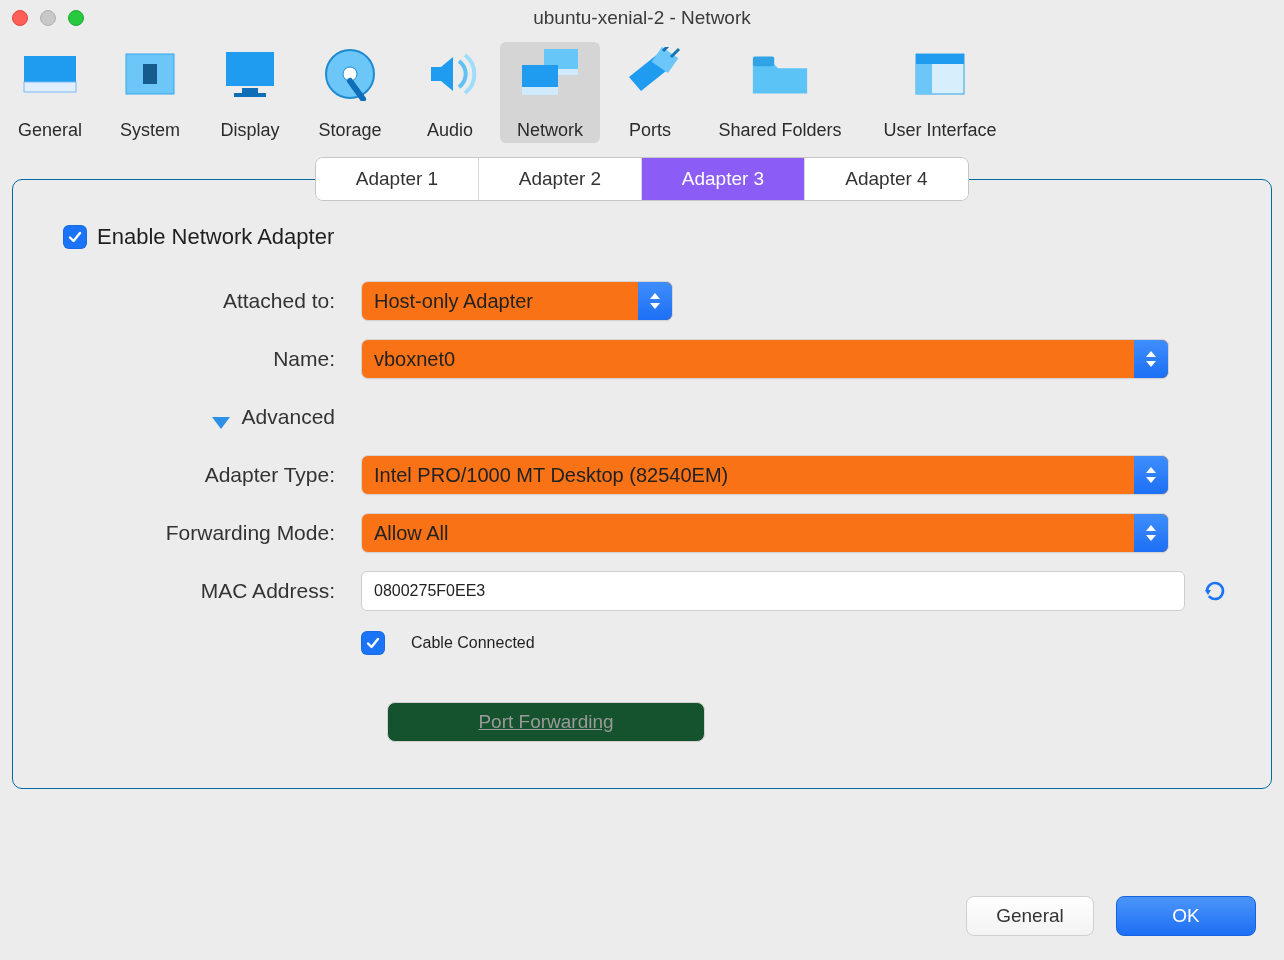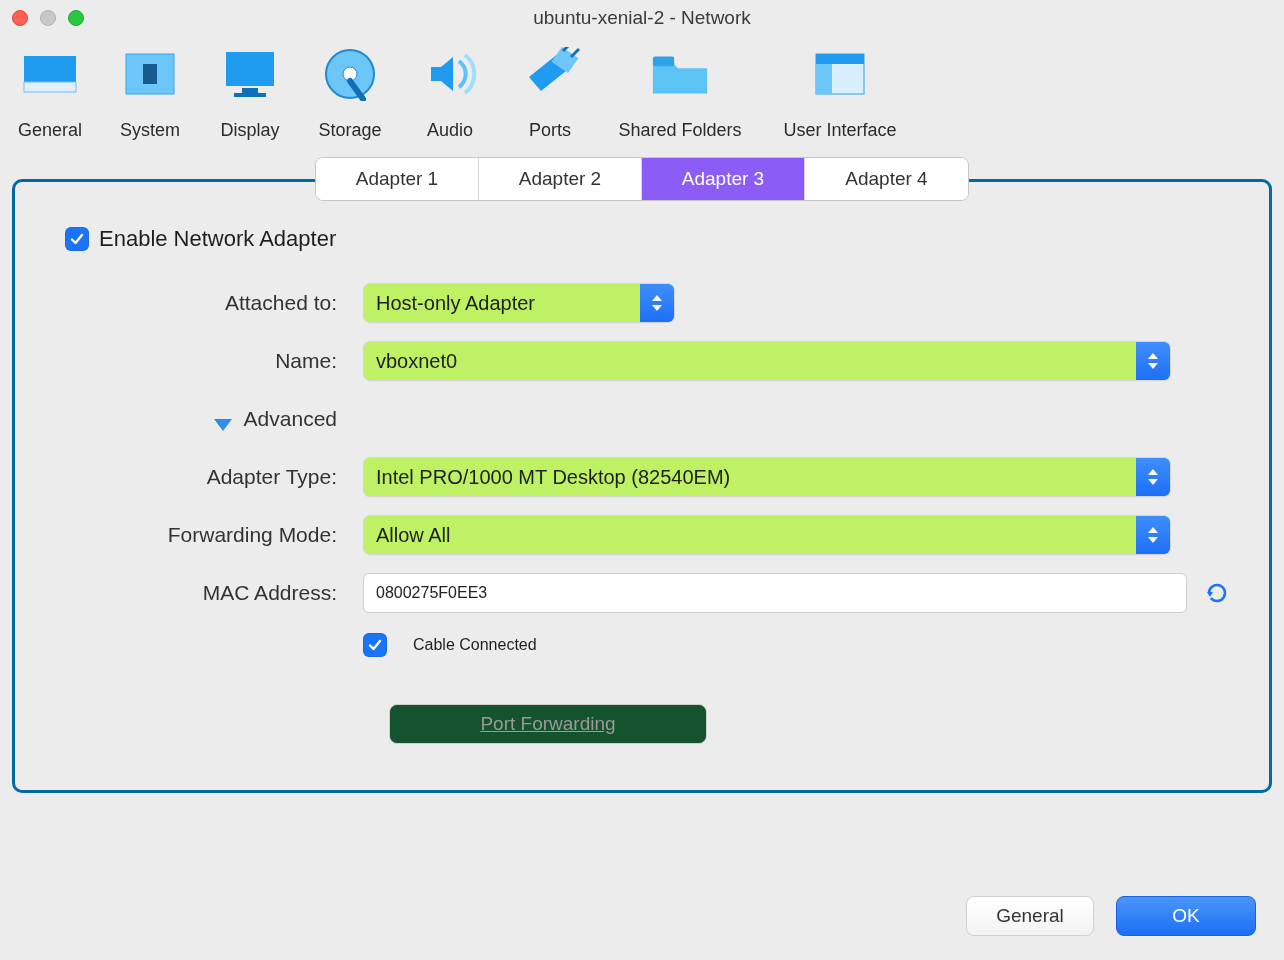--- a/index.html
+++ b/index.html
@@ -64,21 +64,21 @@
     font-size:19px; color:#333;
     border-right:1px solid #d9d9d9;
     background:#fff;
   }
   .tab:last-child { border-right:none; }
   .tab.active { background:#8b5cf6; color:#fff; }
 
   
   .panel {
     margin: -22px 12px 28px 12px;
-    border:3px solid #0369a1;
+    border:1px solid #0369a1;
     border-radius:10px;
     padding: 44px 34px 46px 34px;
     background:#ececec;
   }
 
   .row { display:flex; align-items:center; height:58px; }
   .row.small { height:46px; }
   .lbl {
     width: 314px; text-align:right;
     font-size:21px; color:#333;
@@ -93,21 +93,21 @@
     box-shadow: inset 0 0 0 1px rgba(0,0,0,.08);
   }
   .cbx svg { width:16px; height:16px; }
   .cbx-lbl { font-size:22px; color:#1f1f1f; margin-left:10px; }
   .checkline { display:flex; align-items:center; padding-left:16px; margin-bottom:22px; }
 
   
   .popup {
     height:40px; display:flex; align-items:stretch;
     border-radius:7px; overflow:hidden;
-    background:#bef264; border:1px solid #d4d4d4;
+    background:#f97316; border:1px solid #d4d4d4;
     box-shadow: 0 1px 0 rgba(0,0,0,.02);
   }
   .popup .txt {
     display:flex; align-items:center;
     padding:0 12px; font-size:20px; color:#222;
     flex:1; min-width:0; white-space:nowrap; overflow:hidden;
   }
   .popup .stepper {
     width:34px; background:linear-gradient(#3f8efc,#1d6ff5);
     display:flex; flex-direction:column; align-items:center; justify-content:center;
@@ -231,20 +231,31 @@
     <div class="tb-ico">
       <svg width="62" height="50" viewBox="0 0 62 50">
         <polygon points="22,18 34,8 34,42 22,32 12,32 12,18" fill="#1f9bf0"></polygon>
         <path d="M40 12 A16 16 0 0 1 40 38" fill="none" stroke="#5fc1f4" stroke-width="4"></path>
         <path d="M46 6 A24 24 0 0 1 46 44" fill="none" stroke="#9eddfb" stroke-width="4"></path>
       </svg>
     </div>
     <span class="tlbl">Audio</span>
   </div>
 
+  <div class="tb-item active">
+    <div class="tb-ico wide">
+      <svg width="72" height="54" viewBox="0 0 72 54">
+        <rect x="30" y="2" width="34" height="24" fill="#65c6f7"></rect>
+        <rect x="30" y="22" width="34" height="6" fill="#cfeafc"></rect>
+        <rect x="8" y="18" width="36" height="26" fill="#1f9bf0"></rect>
+        <rect x="8" y="40" width="36" height="8" fill="#cfeafc"></rect>
+      </svg>
+    </div>
+    <span class="tlbl">Network</span>
+  </div>
 
   <div class="tb-item">
     <div class="tb-ico">
       <svg width="62" height="54" viewBox="0 0 62 54">
         <polygon points="10,30 40,6 52,20 22,44" fill="#1f9bf0"></polygon>
         <rect x="36" y="4" width="20" height="18" fill="#6cc7f8" transform="rotate(35 46 13)"></rect>
         <line x1="44" y1="4" x2="52" y2="-4" stroke="#1373b7" stroke-width="3"></line>
         <line x1="52" y1="10" x2="60" y2="2" stroke="#1373b7" stroke-width="3"></line>
       </svg>
     </div>

